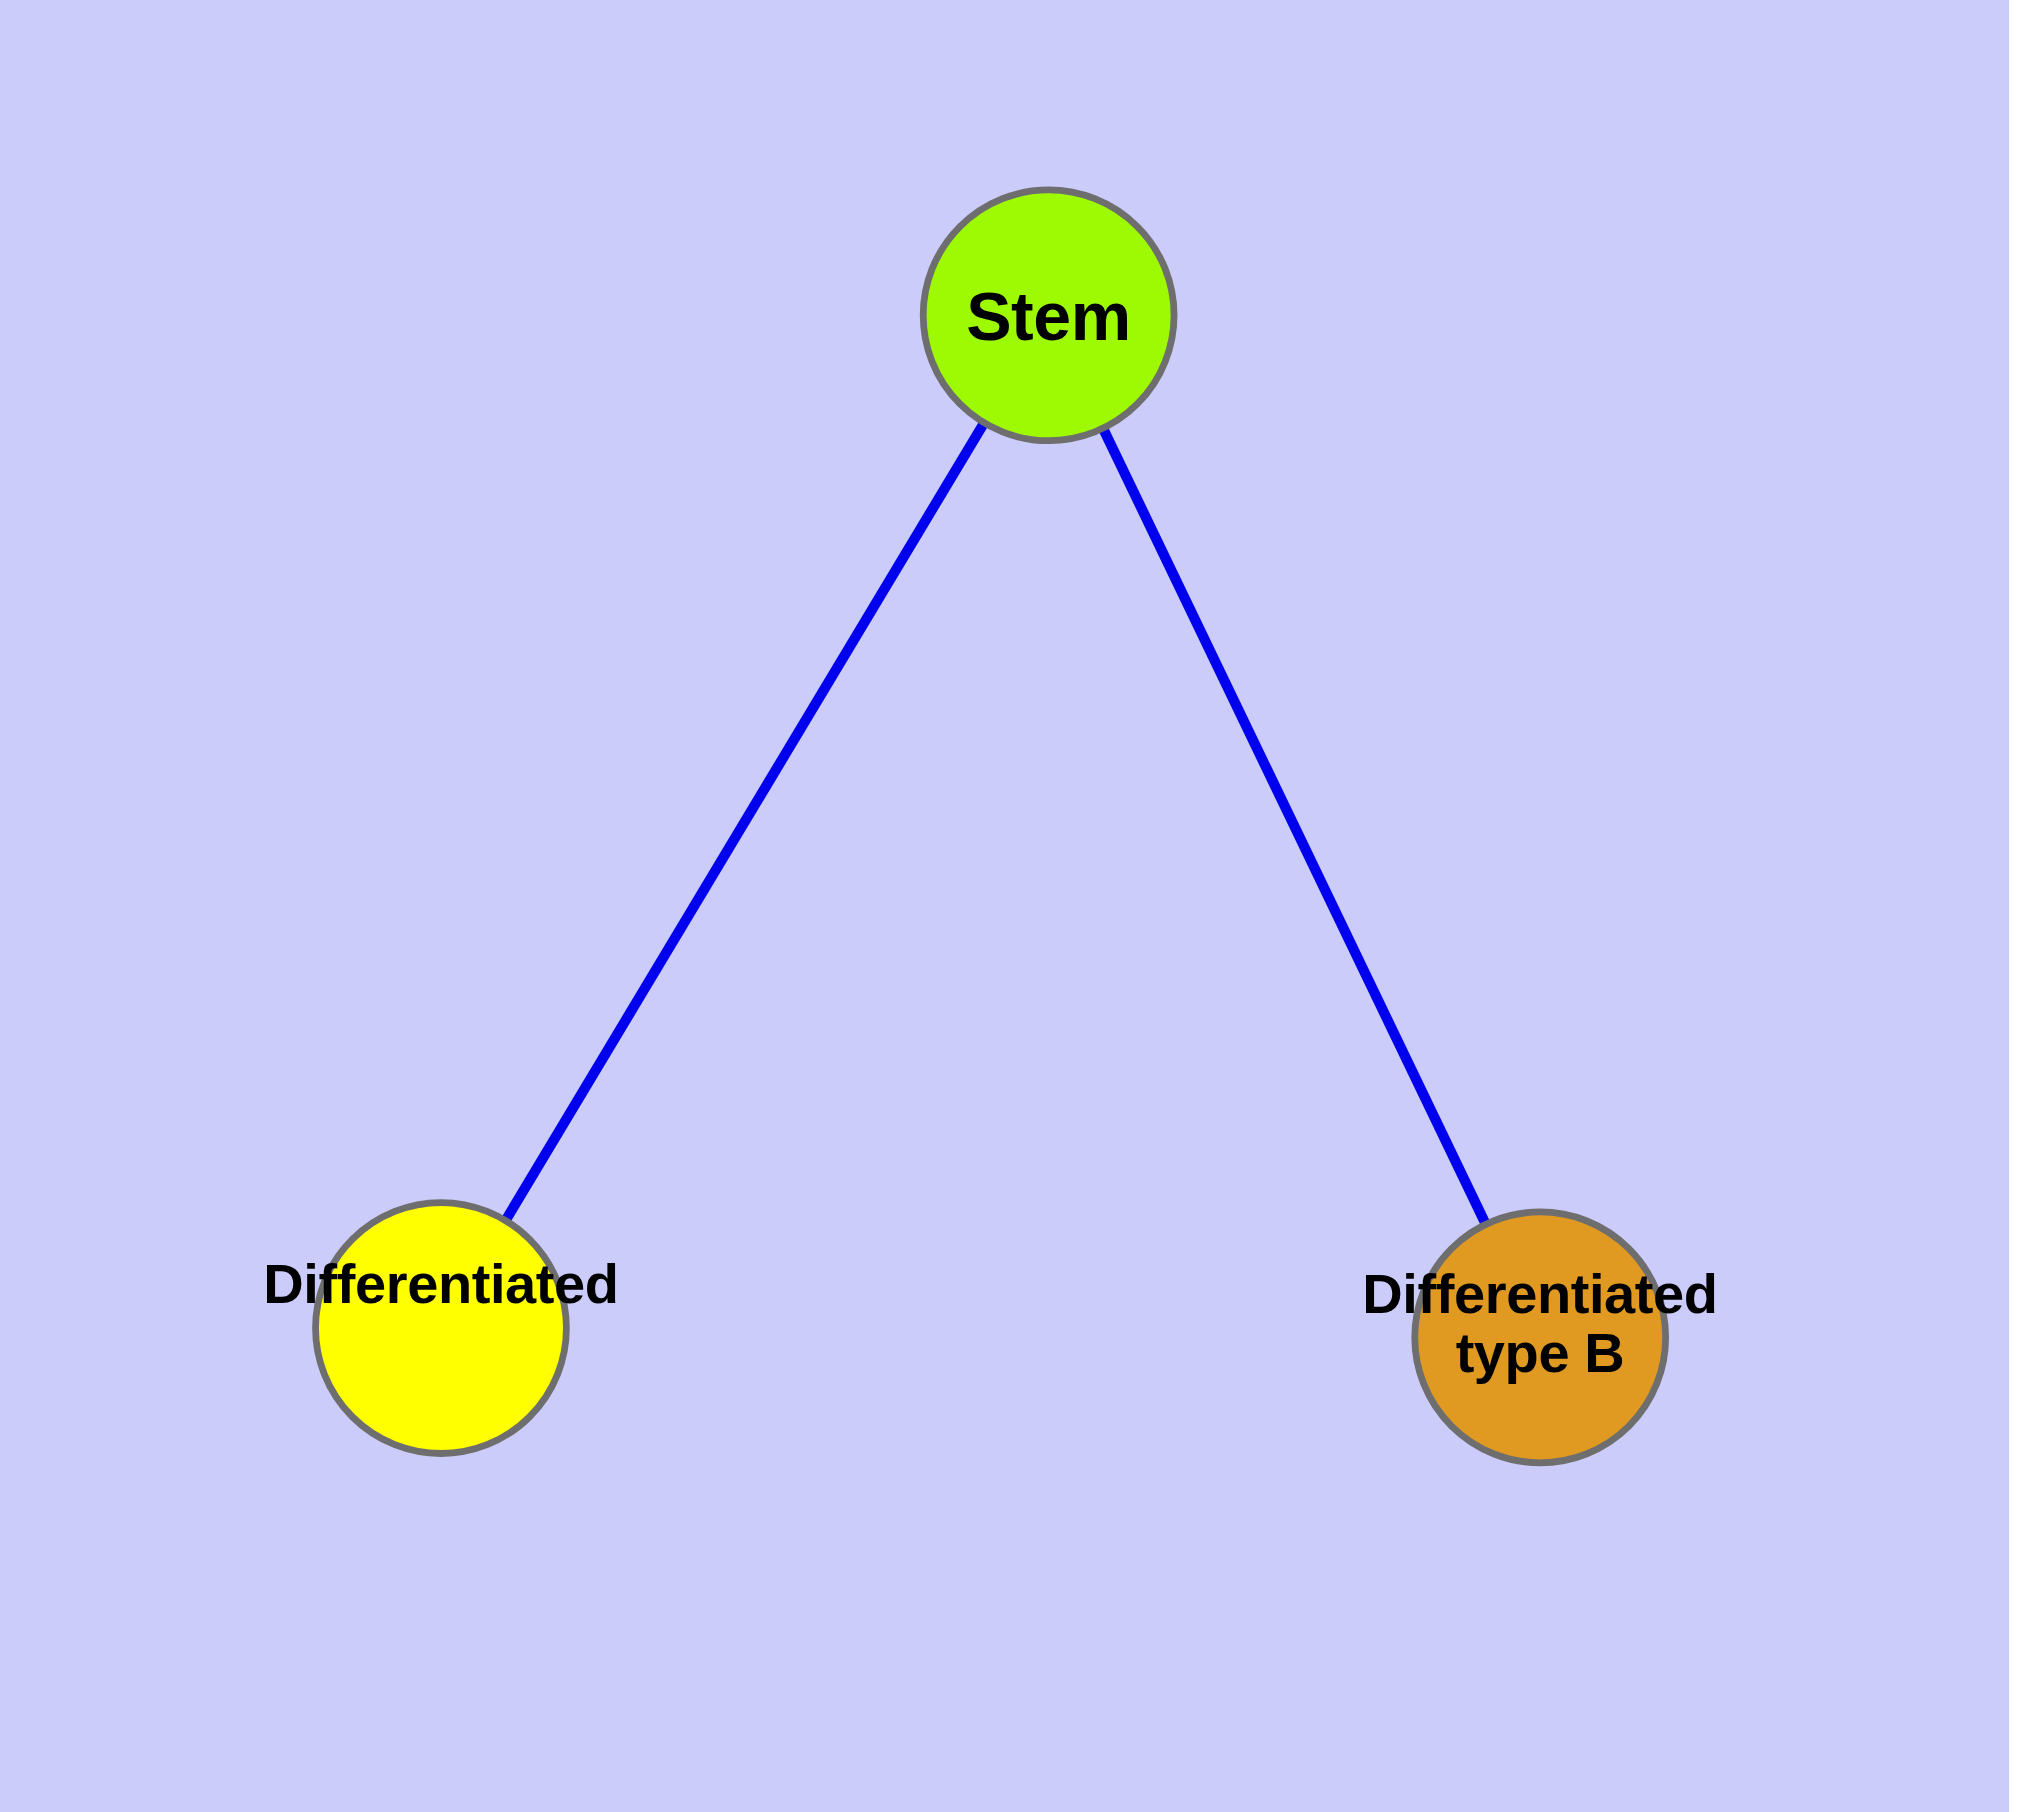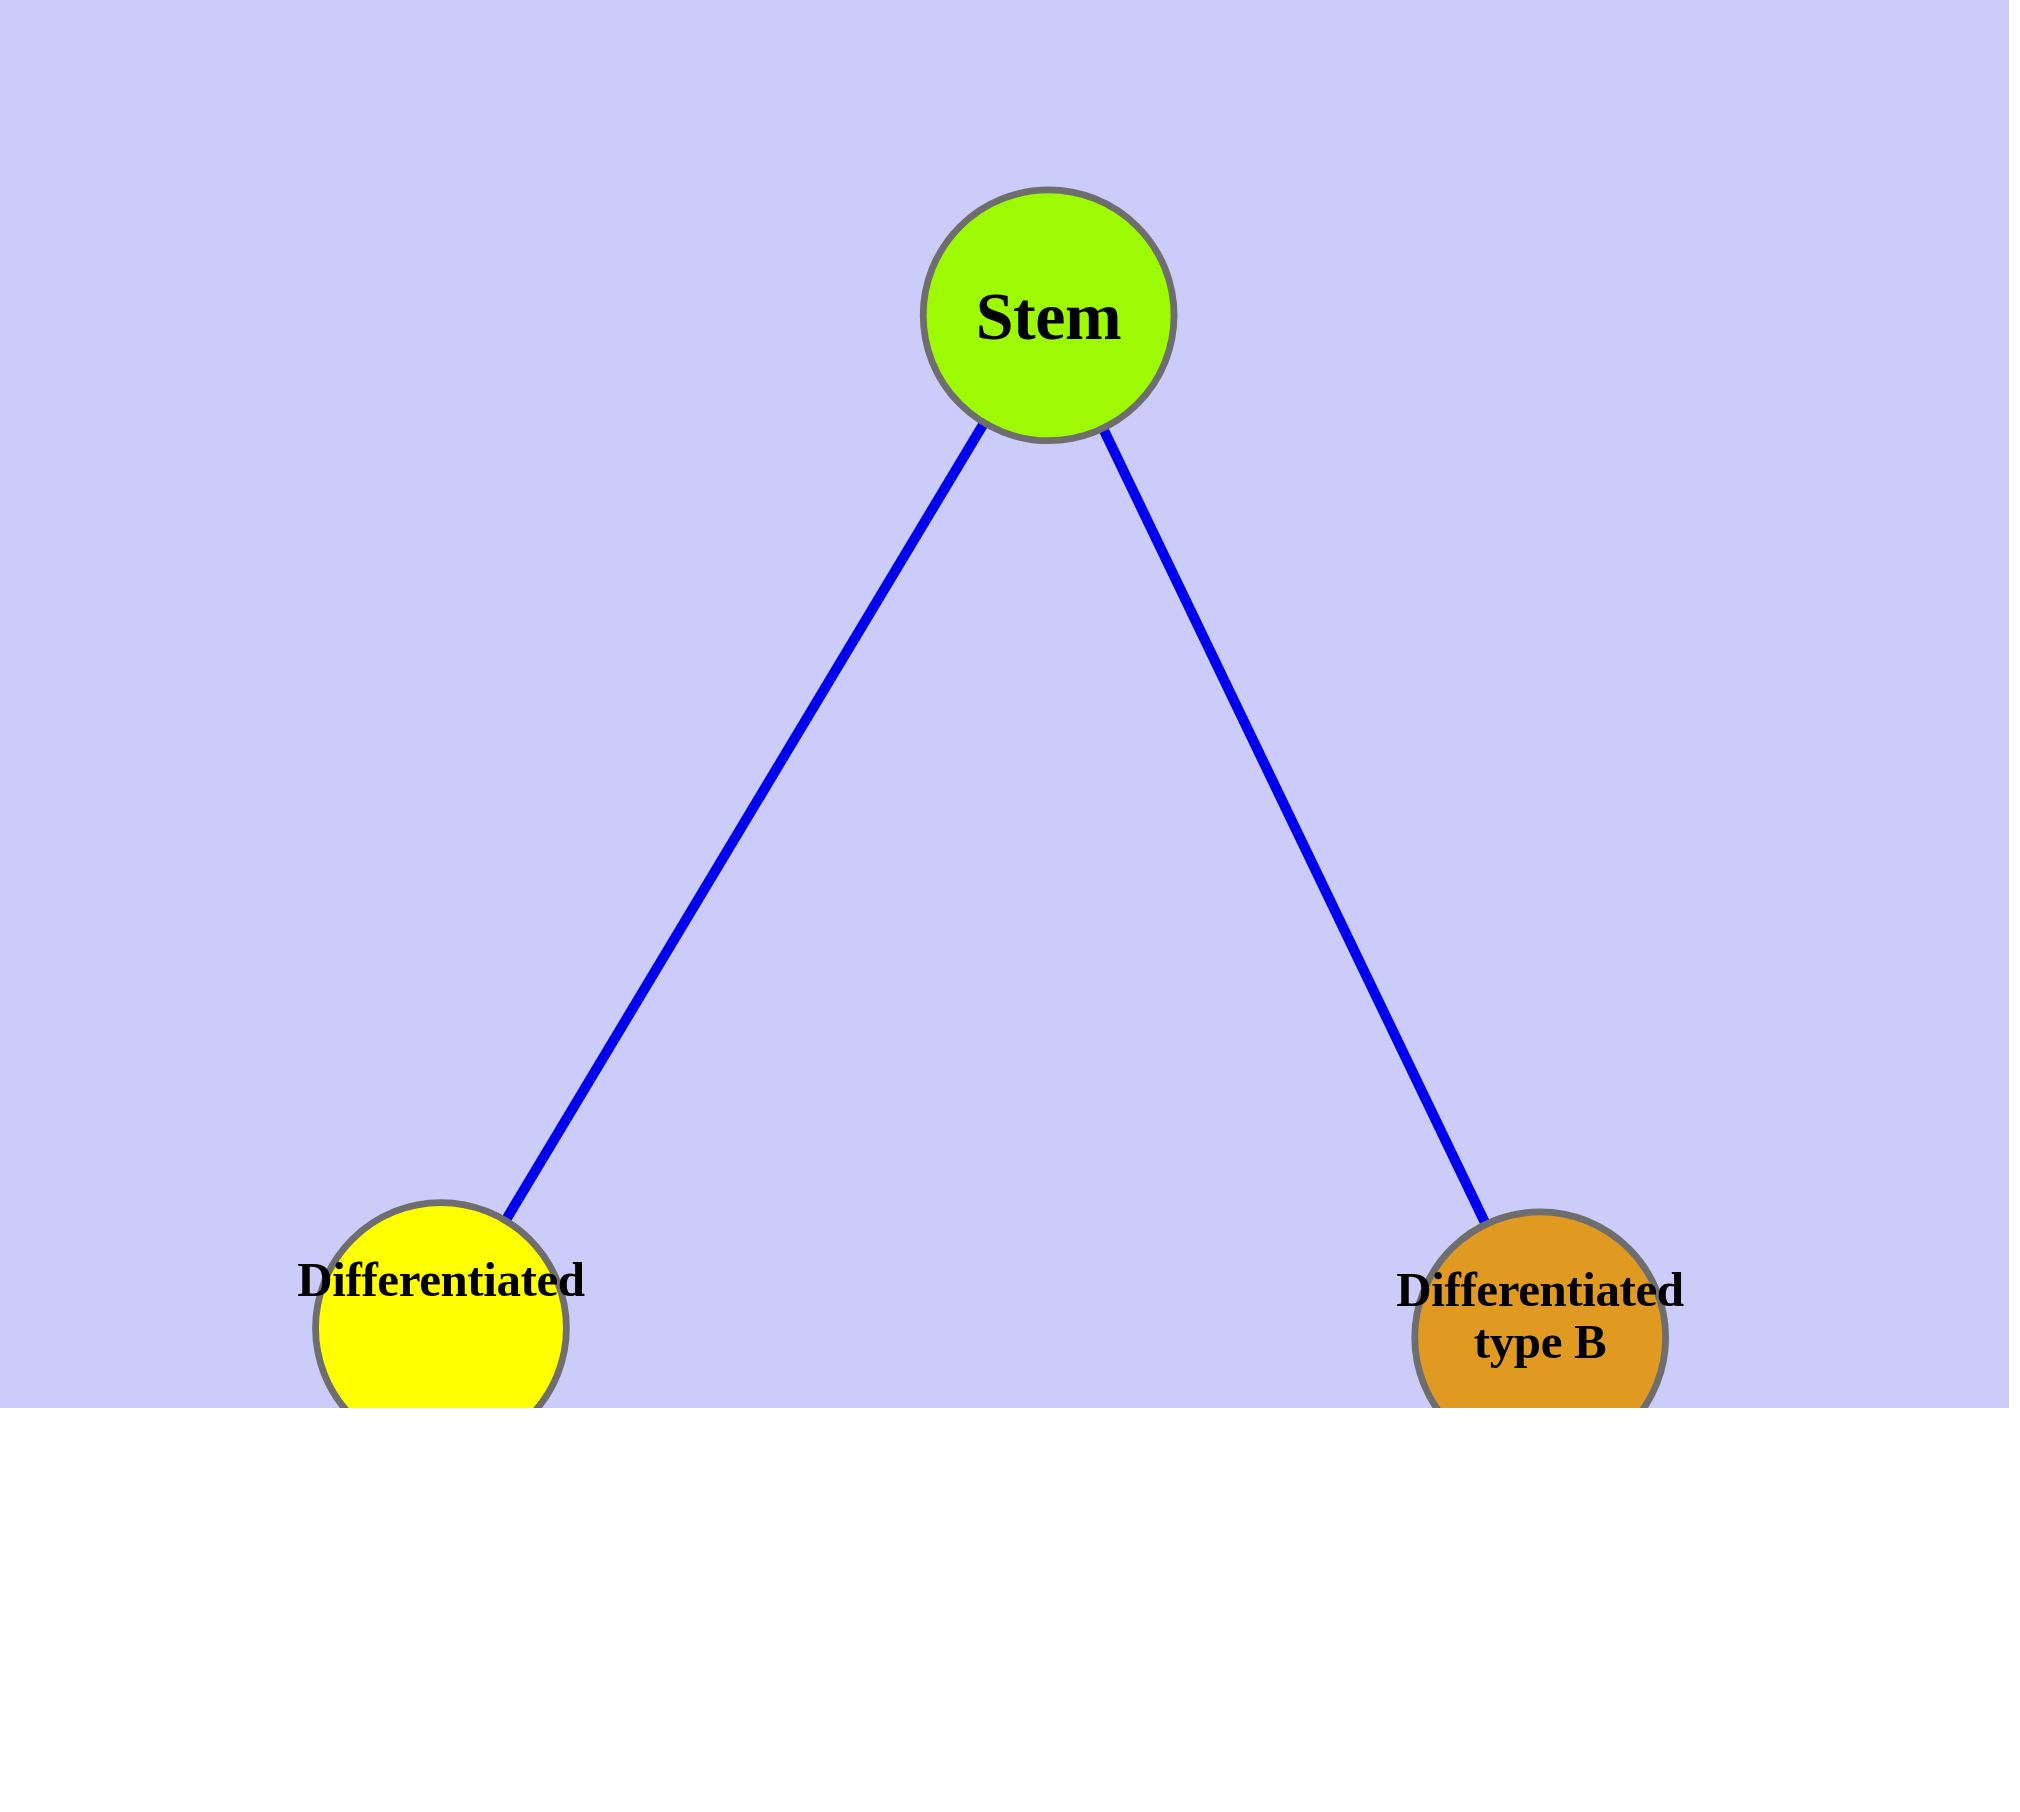--- a/index.html
+++ b/index.html
@@ -3,23 +3,23 @@
 <meta charset="utf-8">
 <style>
   html, body {
     margin: 0;
     padding: 0;
     background: #ffffff;
   }
   #canvas {
     position: relative;
     width: 2021px;
-    height: 1408px;
+    height: 1812px;
     overflow: hidden;
-    font-family: Liberation Serif, serif;
+    font-family: Liberation Sans, sans-serif;
   }
   #bg-rect {
     position: absolute;
     left: 0;
     top: 0;
     width: 2009px;
     height: 1812px;
     background: #ccccfa;
   }
   #graph-svg {
@@ -36,21 +36,21 @@
     font-weight: bold;
     line-height: 1.06;
     white-space: pre;
     pointer-events: none;
     letter-spacing: -0.4px;
   }
   .node-label.stem {
     font-size: 68px;
   }
   .node-label.leaf {
-    font-size: 49px;
+    font-size: 56px;
   }
 </style>
 </head>
 <body>
 
 <div id="canvas">
 
   <div id="bg-rect"></div>
 
   <svg id="graph-svg" viewBox="0 0 2384 2138">

